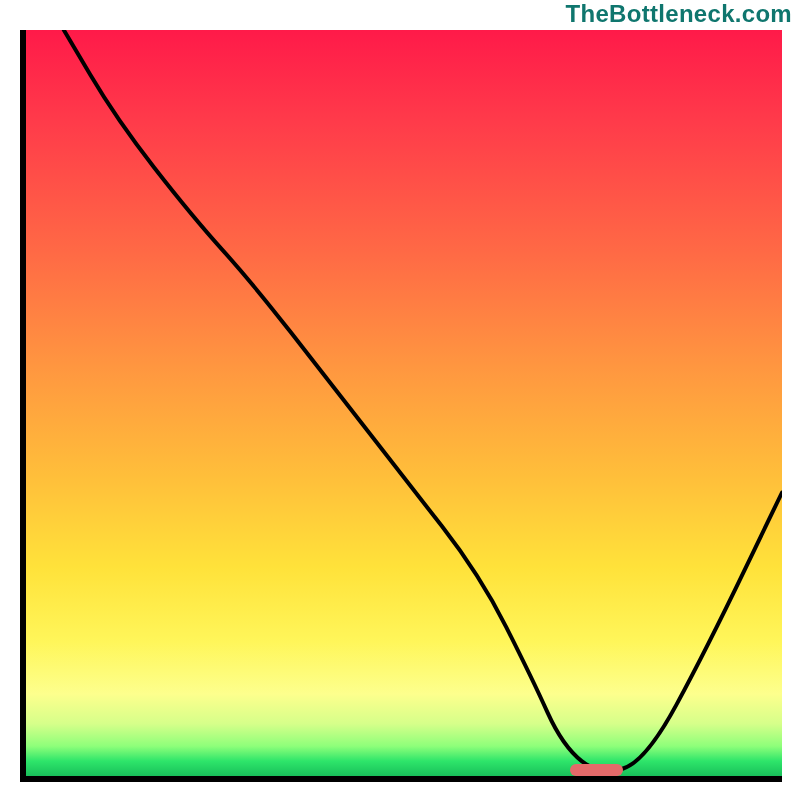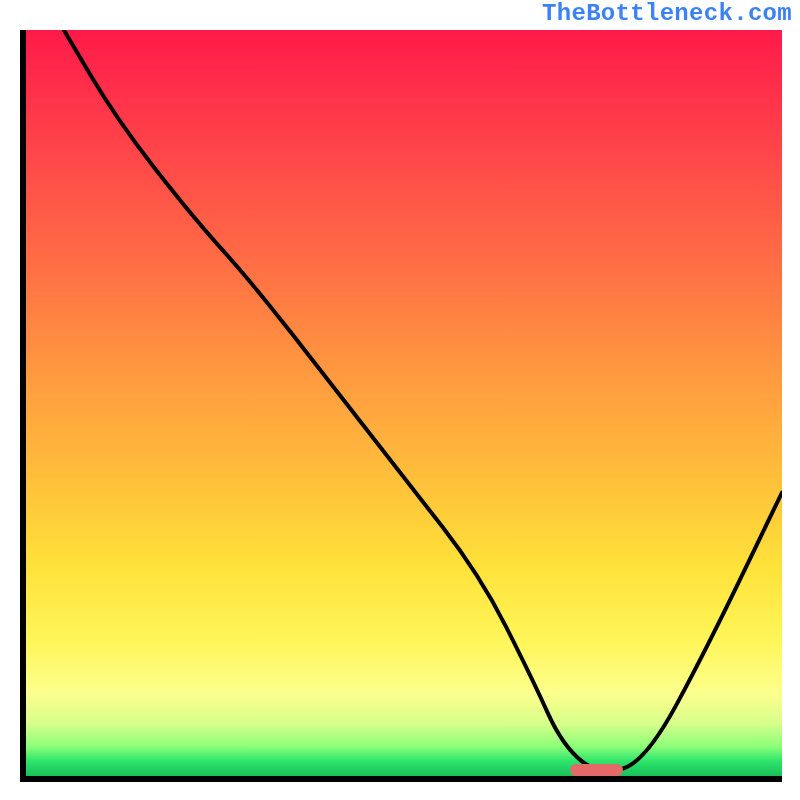--- a/index.html
+++ b/index.html
@@ -15,24 +15,23 @@
     position: relative;
     width: 800px;
     height: 800px;
   }
   .watermark {
     position: absolute;
     top: 0px;
     right: 8px;
     font-size: 24px;
     font-weight: 600;
-    color: #3b82f6;
+    color: #0f766e;
     letter-spacing: 0.3px;
     z-index: 10;
-    font-family: Liberation Mono, monospace;
   }
   .plot-area {
     position: absolute;
     left: 20px;
     top: 30px;
     width: 762px;
     height: 752px;
     border-left: 6px solid #000;
     border-bottom: 6px solid #000;
     box-sizing: border-box;

